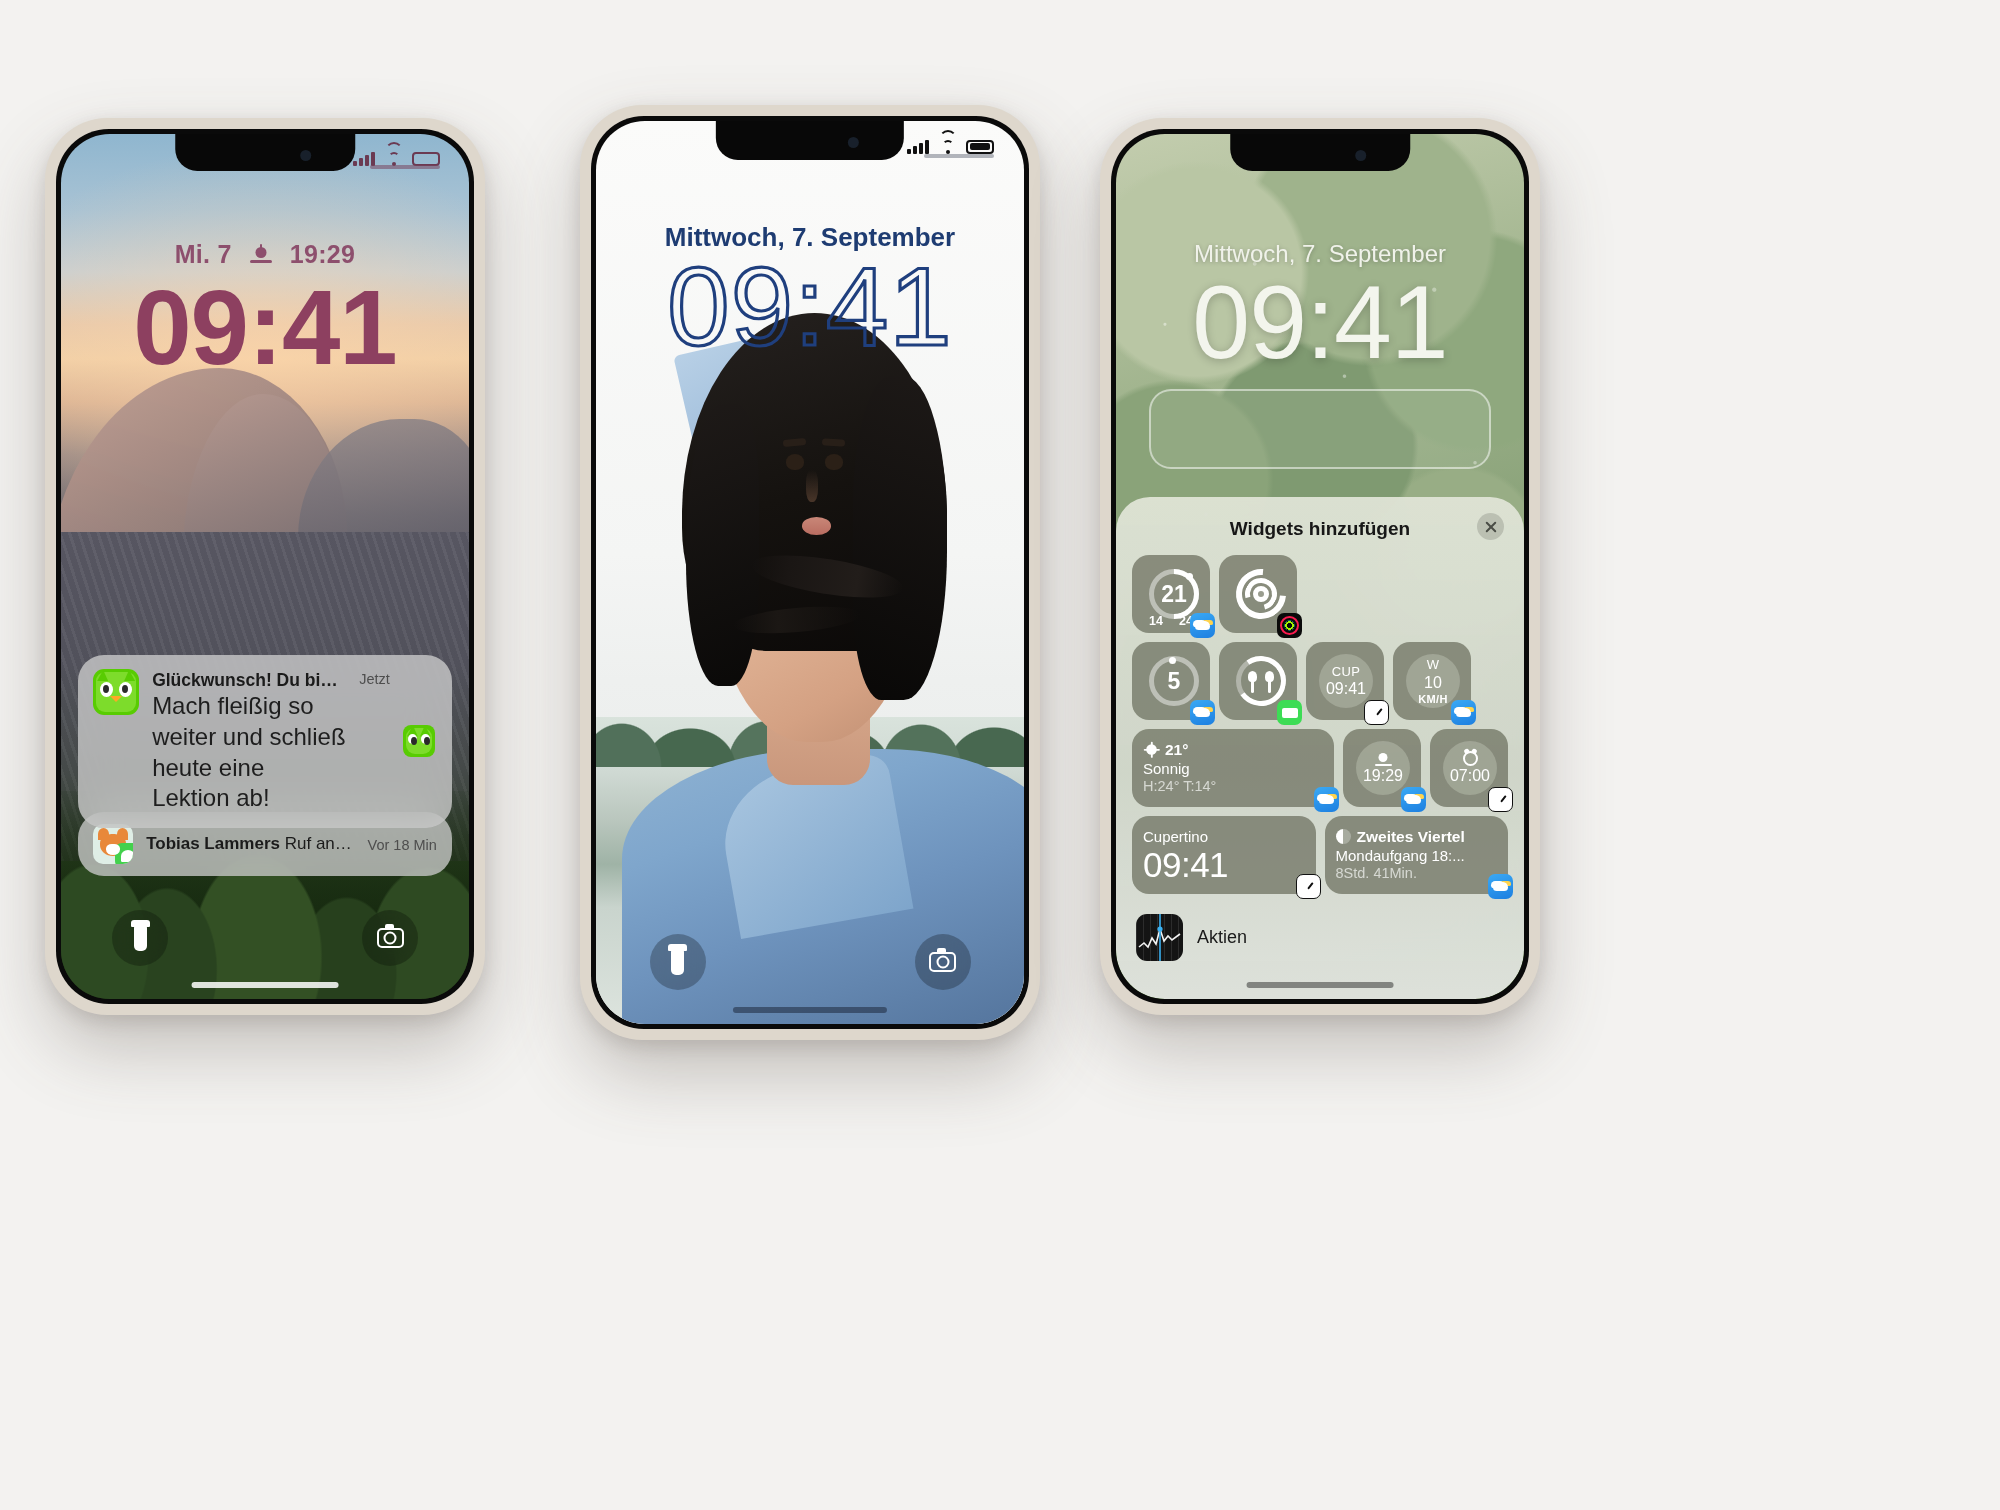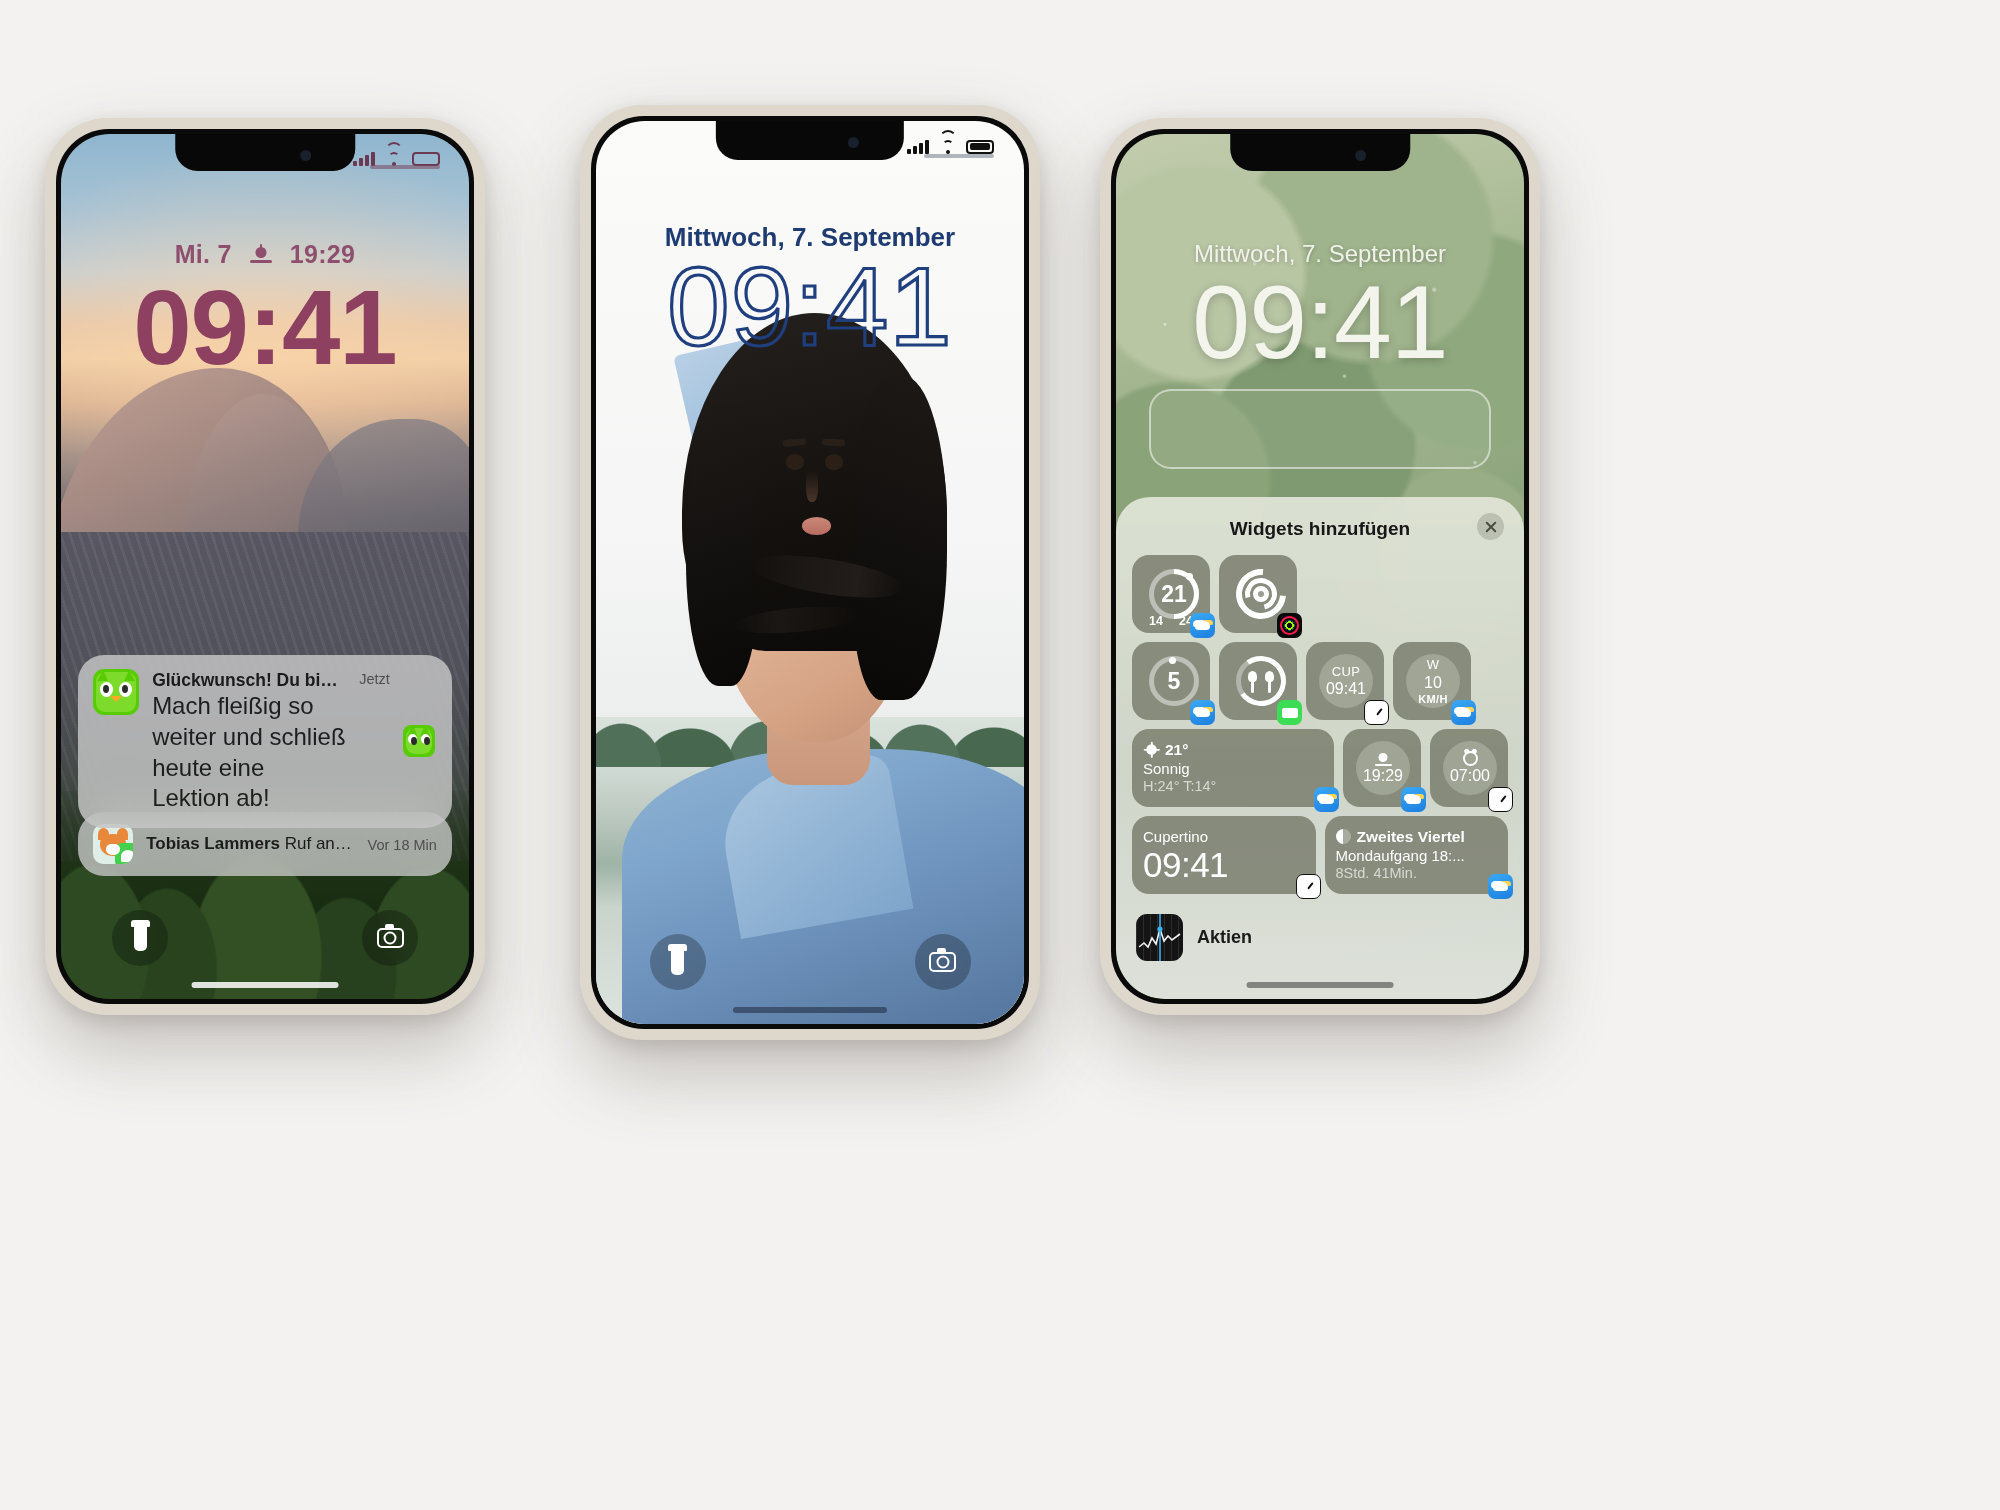--- a/index.html
+++ b/index.html
@@ -325,21 +325,21 @@
   .alarmic:before,.alarmic:after{ content:""; position:absolute; top:-4px; width:5px; height:4px;
     background:#fff; border-radius:2px 2px 0 0; }
   .alarmic:before{ left:-1px; transform:rotate(-32deg) } .alarmic:after{ right:-1px; transform:rotate(32deg) }
 
   .sheet-footer{ display:flex; align-items:center; gap:14px; margin-top:5px;
     padding:11px 4px 0; }
   .stockico{ width:47px; height:47px; border-radius:11px; background:#141414; position:relative; overflow:hidden; flex:0 0 47px; }
   .stockico:before{ content:""; position:absolute; inset:0;
     background:repeating-linear-gradient(90deg, rgba(255,255,255,.10) 0 1px, transparent 1px 7px); }
   .stockico svg{ position:absolute; inset:0; }
-  .footer-label{ font-size:18px; font-weight:700; color:#1a1a1a; }
+  .footer-label{ font-size:18px; font-weight:400; color:#1a1a1a; }
 </style>
 </head>
 <body>
 
 <div class="stage">
 
   <div class="phone" id="p1">
     <div class="bezel">
       <div class="screen">
         <div class="bg-yos">

